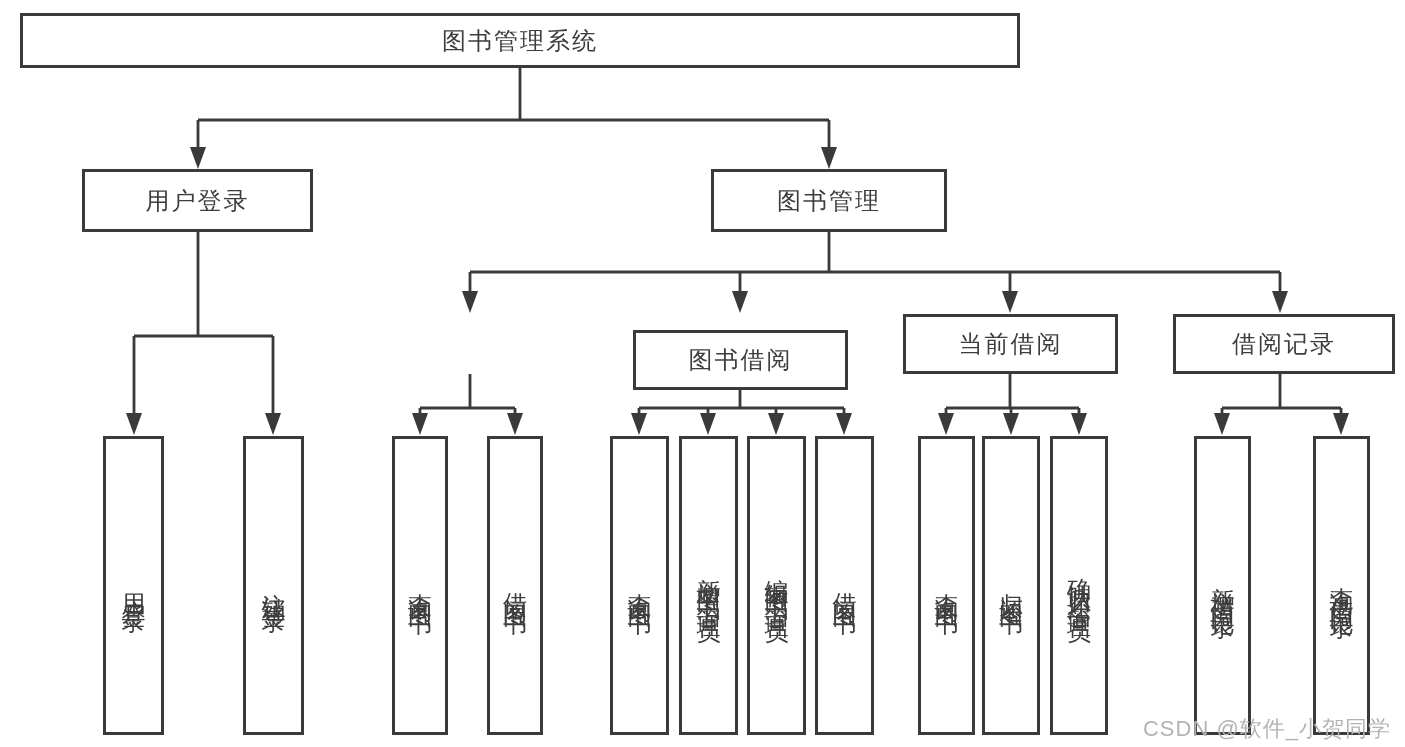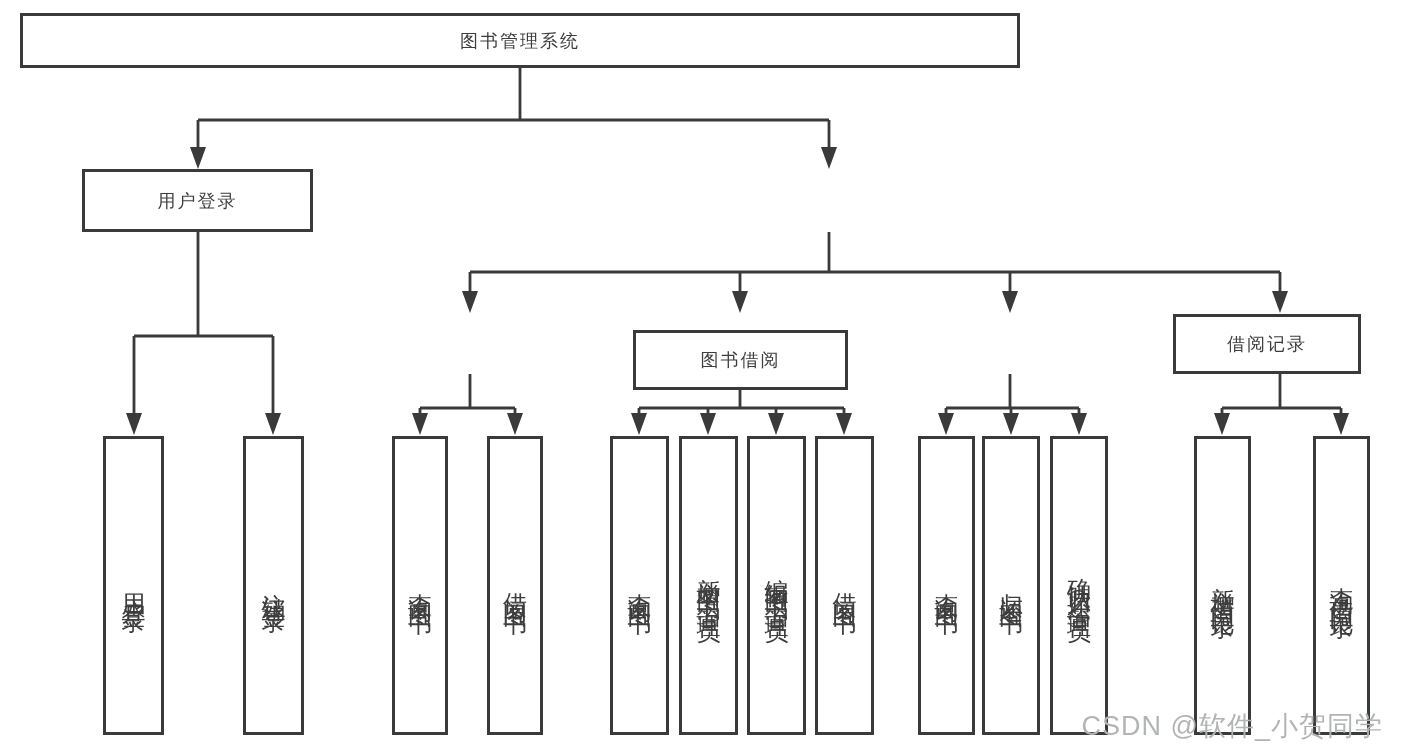--- a/index.html
+++ b/index.html
@@ -16,33 +16,33 @@
     box-sizing:border-box;
     background:#ffffff;
     border:3px solid #3a3a3a;
     color:#3d3d3d;
     display:flex;
     align-items:center;
     justify-content:center;
     text-align:center;
     z-index:2;
   }
-  .h{font-size:18px;letter-spacing:2px;}
+  .h{font-size:24px;letter-spacing:2px;}
   .v{
     writing-mode:vertical-rl;
     font-size:24px;
     letter-spacing:6px;
     line-height:1;
   }
   .watermark{
     position:absolute;
-    right:22px;
+    right:14px;
     bottom:3px;
     color:#b2b4b4;
-    font-size:27px;
+    font-size:22px;
     letter-spacing:1px;
     z-index:5;
     white-space:nowrap;
   }
 </style>
 </head>
 <body>
 
 <div class="stage">
 
@@ -109,25 +109,31 @@
     </g>
   </svg>
 
   <div class="node h" style="left:20px;top:13px;width:1000px;height:55px;">
     <span>图书管理系统</span>
   </div>
 
   <div class="node h" style="left:82px;top:169px;width:231px;height:63px;">
     <span>用户登录</span>
   </div>
+  <div class="node h" style="left:711px;top:169px;width:236px;height:63px;">
+    <span>图书管理</span>
+  </div>
 
   <div class="node h" style="left:633px;top:330px;width:215px;height:60px;">
     <span>图书借阅</span>
   </div>
-  <div class="node h" style="left:1173px;top:314px;width:188px;height:60px;">
+  <div class="node h" style="left:903px;top:314px;width:215px;height:60px;">
+    <span>当前借阅</span>
+  </div>
+  <div class="node h" style="left:1173px;top:314px;width:222px;height:60px;">
     <span>借阅记录</span>
   </div>
 
   <div class="node v" style="left:103px;top:436px;width:61px;height:299px;">
     <span>用户登录</span>
   </div>
   <div class="node v" style="left:243px;top:436px;width:61px;height:299px;">
     <span>注销登录</span>
   </div>
 

